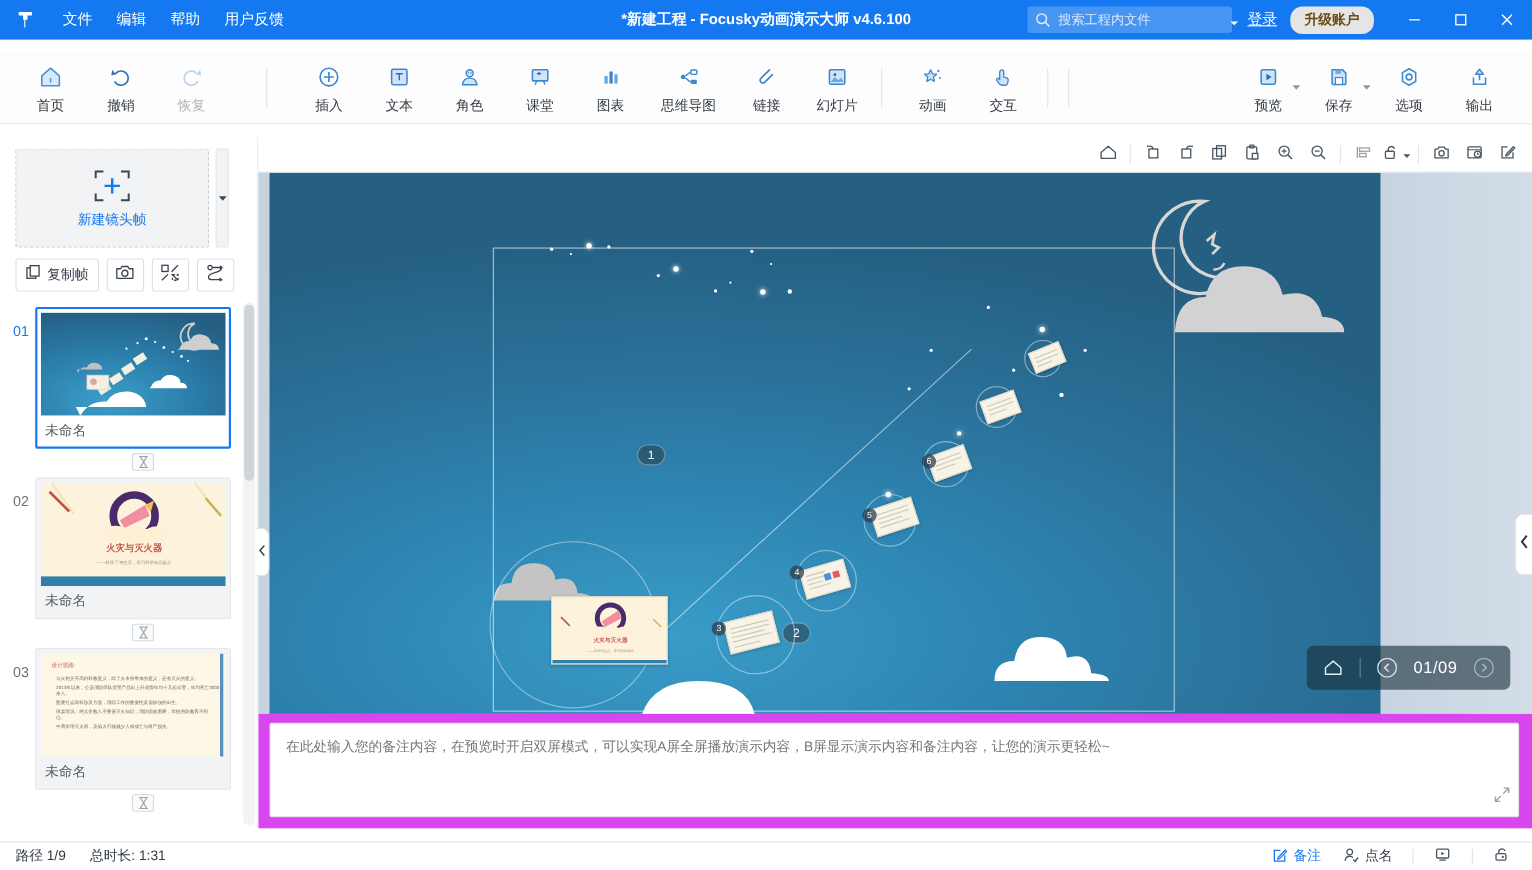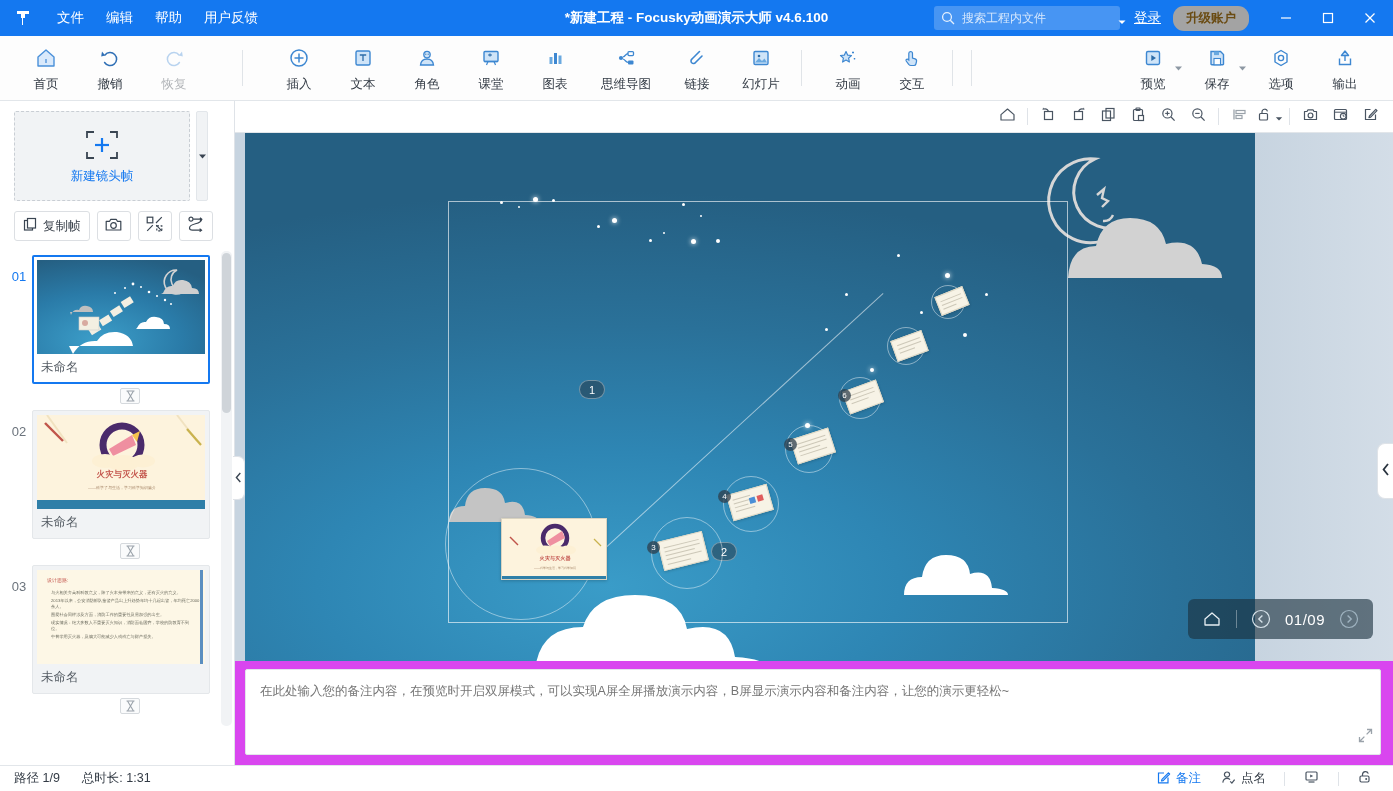--- a/index.html
+++ b/index.html
@@ -3,21 +3,21 @@
 <meta charset="utf-8">
 <style>
   * { box-sizing: border-box; margin: 0; padding: 0; }
   html, body {
     width: 1393px; height: 791px;
     font-family: "Liberation Sans", "DejaVu Sans", sans-serif;
     overflow: hidden;
     background: #ffffff;
     -webkit-font-smoothing: antialiased;
   }
-  .app { position: relative; width: 1393px; height: 791px; display: flex; flex-direction: column; }
+  .app { position: relative; width: 1393px; height: 791px; display: flex; flex-direction: column; gap: 12px; }
 
   
   .titlebar {
     height: 36px; background: #1478f0; display: flex; align-items: center;
     color: #ffffff; flex: 0 0 36px; position: relative;
   }
   .logo-mark {
     width: 30px; height: 36px; display: flex; align-items: center; justify-content: center;
     margin-left: 8px;
   }
@@ -38,21 +38,21 @@
   .search-input {
     background: transparent; border: none; outline: none; color: #ffffff;
     font-size: 12px; flex: 1; margin-left: 6px; font-family: inherit;
   }
   .search-input::placeholder { color: rgba(255,255,255,0.78); }
   .search-caret { width: 10px; height: 10px; }
   .login-link {
     font-size: 13.5px; color: #fff; text-decoration: underline; margin-right: 12px; cursor: pointer;
   }
   .upgrade-btn {
-    background: #a3a3a3; color: #6a4b12; font-size: 12.5px; font-weight: bold;
+    background: #e5e5e5; color: #6a4b12; font-size: 12.5px; font-weight: bold;
     border-radius: 11px; padding: 4px 13px; margin-right: 16px; cursor: pointer;
     border: none; font-family: inherit;
   }
   .win-btn {
     width: 42px; height: 36px; display: flex; align-items: center; justify-content: center;
     cursor: default;
   }
 
   
   .ribbon {

